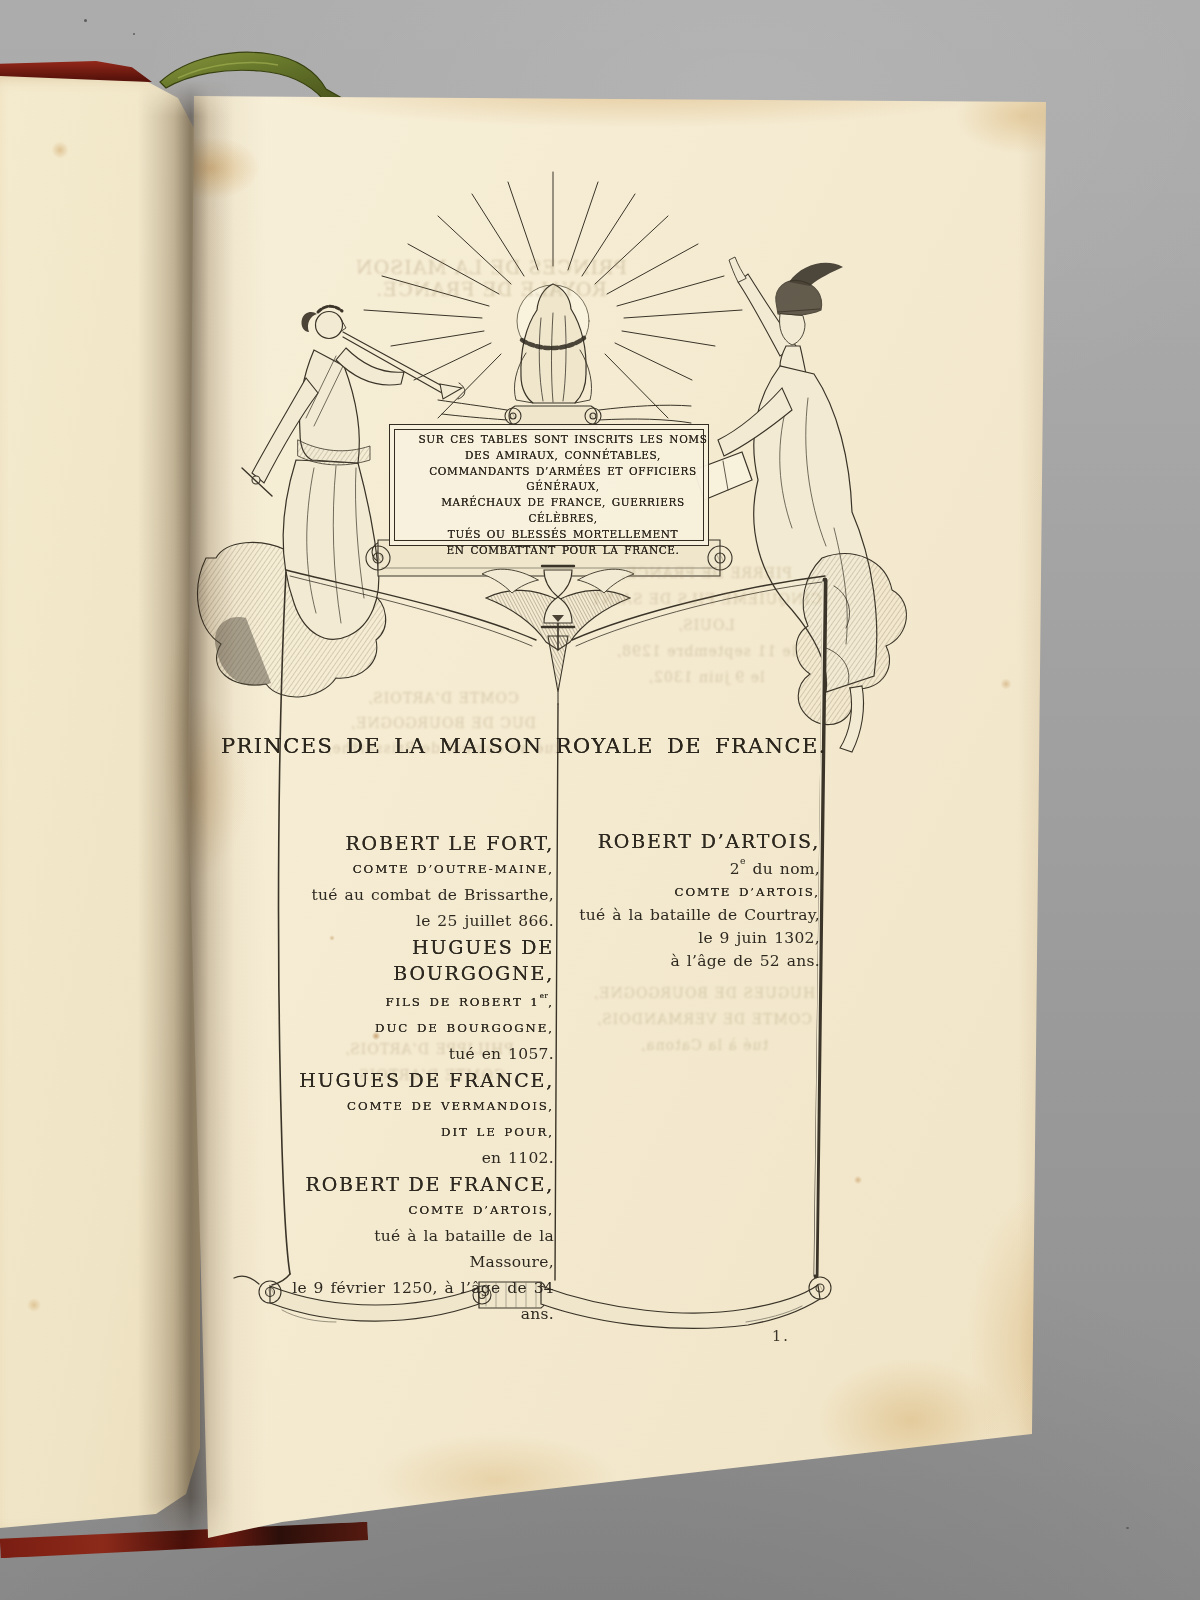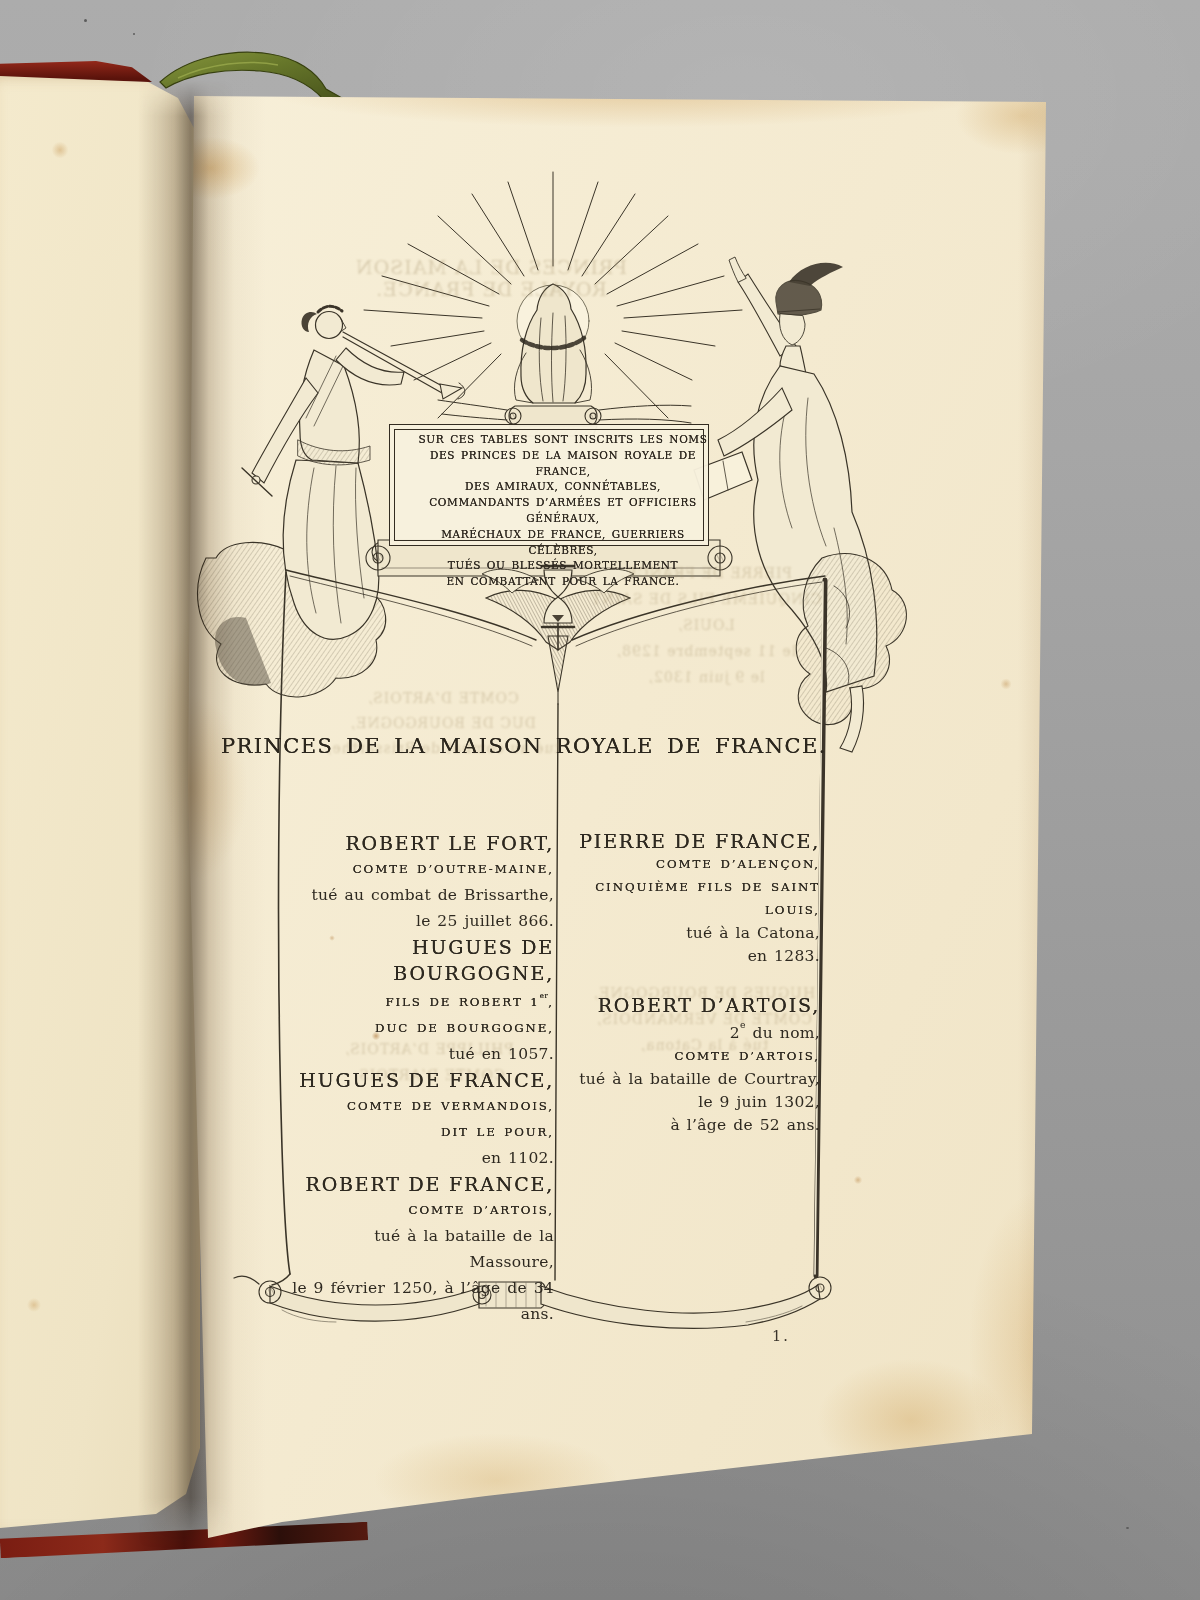--- a/index.html
+++ b/index.html
@@ -286,21 +286,20 @@
       <div>tué à la Catona,</div>
     </div>
     <div class="ghost" style="left:118px;top:948px;width:250px;font-size:14px;line-height:26px;">
       <div>PHILIPPE D’ARTOIS,</div>
       <div>COMTE D’ARTOIS,</div>
     </div>
 
     <div class="cartouche">
       <div class="inner">
           <div class="line c"><span>SUR CES TABLES SONT INSCRITS LES NOMS</span></div>
-          <div class="line c"><span>DES PRINCES DE LA MAISON ROYALE DE FRANCE,</span></div>
           <div class="line c"><span>DES AMIRAUX, CONNÉTABLES,</span></div>
           <div class="line c"><span>COMMANDANTS D’ARMÉES ET OFFICIERS GÉNÉRAUX,</span></div>
           <div class="line c"><span>MARÉCHAUX DE FRANCE, GUERRIERS CÉLÈBRES,</span></div>
           <div class="line c"><span>TUÉS OU BLESSÉS MORTELLEMENT</span></div>
           <div class="line c"><span>EN COMBATTANT POUR LA FRANCE.</span></div>
         </div>
     </div>
 
     <div class="heading">PRINCES DE LA MAISON ROYALE DE FRANCE.</div>
 
@@ -324,27 +323,20 @@
           <div class="line text"><span>en 1102.</span></div>
         </div>
         <div class="entry">
           <div class="line name"><span>ROBERT DE FRANCE,</span></div>
           <div class="line caps"><span>COMTE D’ARTOIS,</span></div>
           <div class="line text"><span>tué à la bataille de la Massoure,</span></div>
           <div class="line text"><span>le 9 février 1250, à l’âge de 34 ans.</span></div>
         </div>
       </div>
     <div class="col col-right">
-        <div class="entry">
-          <div class="line name"><span>PIERRE DE FRANCE,</span></div>
-          <div class="line caps"><span>COMTE D’ALENÇON,</span></div>
-          <div class="line caps"><span>CINQUIÈME FILS DE SAINT LOUIS,</span></div>
-          <div class="line text"><span>tué à la Catona,</span></div>
-          <div class="line text"><span>en 1283.</span></div>
-        </div>
         <div class="entry">
           <div class="line name"><span>ROBERT D’ARTOIS,</span></div>
           <div class="line text"><span>2</span><sup>e</sup><span> du nom,</span></div>
           <div class="line caps"><span>COMTE D’ARTOIS,</span></div>
           <div class="line text"><span>tué à la bataille de Courtray,</span></div>
           <div class="line text"><span>le 9 juin 1302,</span></div>
           <div class="line text"><span>à l’âge de 52 ans.</span></div>
         </div>
       </div>
 

